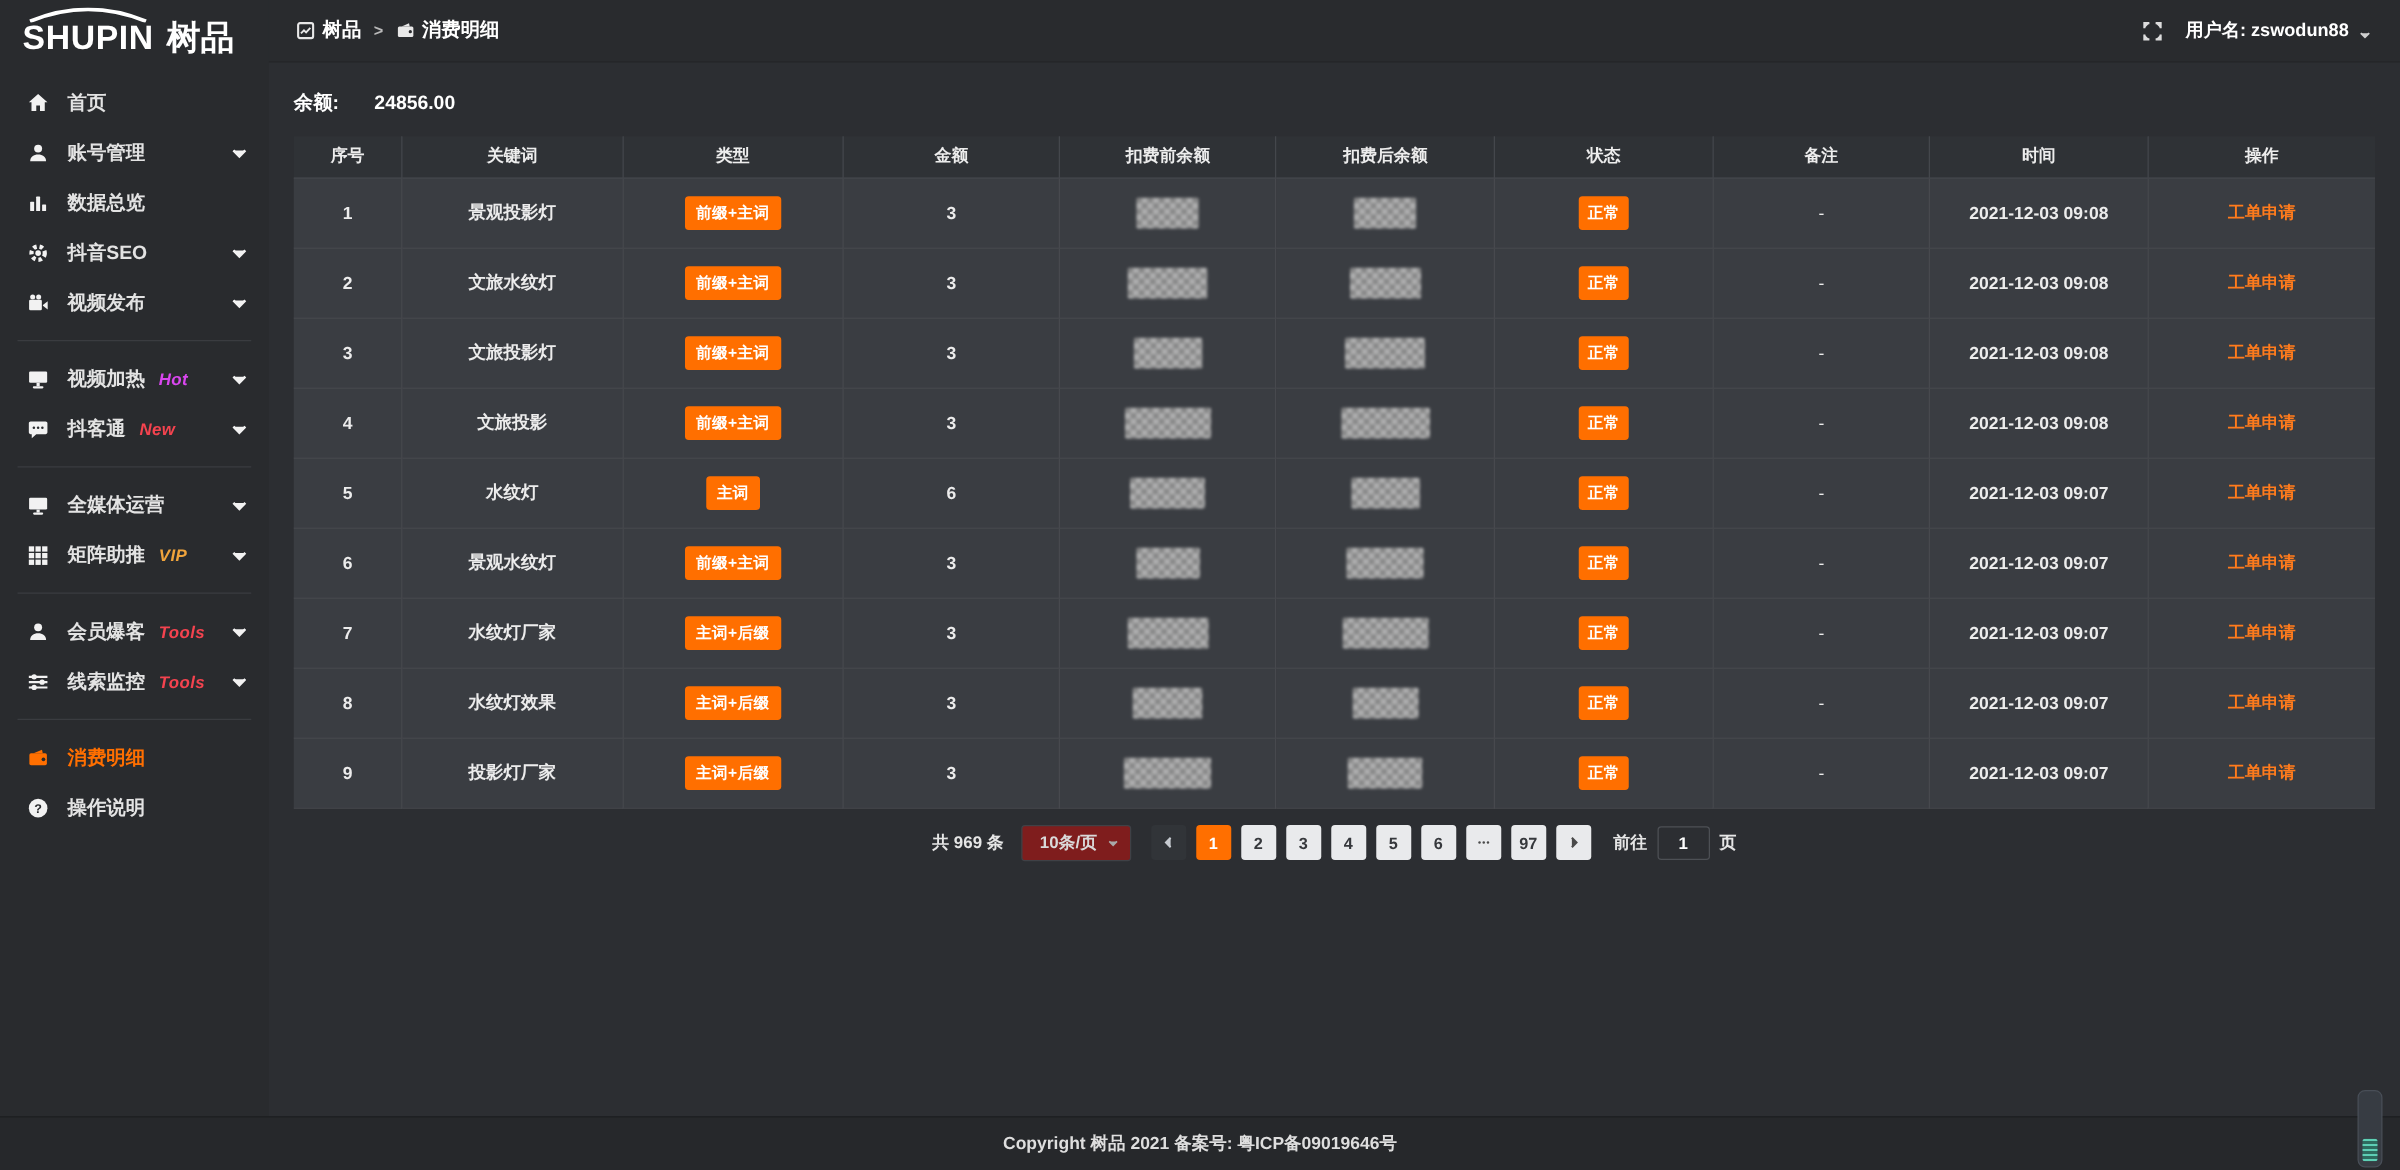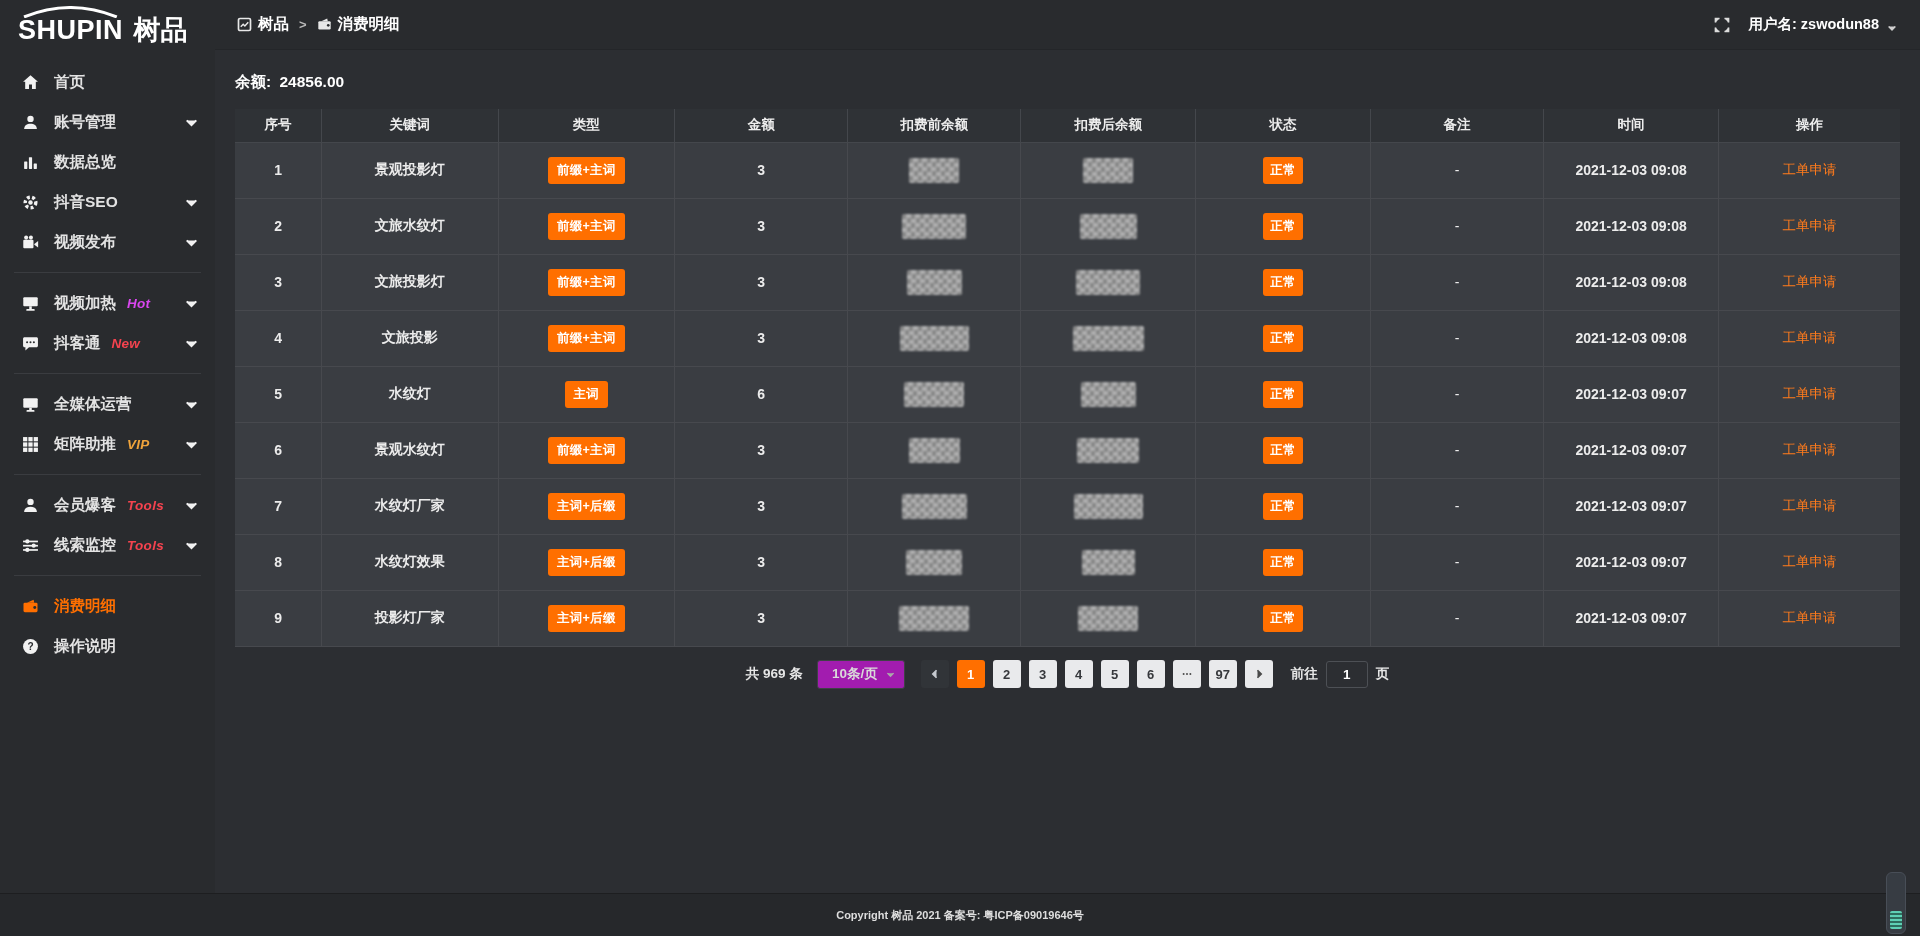--- a/index.html
+++ b/index.html
@@ -33,56 +33,56 @@
   .crumb .txt { font-size:15.5px; font-weight:700; color:#fff; }
   .crumb-sep { color:#b9b9b9; font-weight:700; font-size:13px; margin:0 2px; }
   .top-right { display:flex; align-items:center; gap:18px; }
   .fs-icon { width:16px; height:16px; color:#dcdcdc; cursor:pointer; }
   .user-box { display:flex; align-items:flex-end; gap:7px; cursor:pointer; }
   .user-box .txt { font-size:14.5px; font-weight:700; color:#fff; }
   .user-box .icon { width:12px; height:12px; color:#cfcfcf; }
   
   .main { position:absolute; left:215px; right:0; top:50px; }
   .balance { padding:22px 20px 16px; font-size:15.5px; font-weight:800; color:#fff; }
-  .balance .val { margin-left:4px; }
+  .balance .val { margin-left:24px; }
   .tbl-wrap { padding:0 20px; }
   table { width:100%; border-collapse:collapse; table-layout:fixed; }
   th { height:33px; background:#2f3236; color:#eceiee; color:#ededed; font-size:13.5px; font-weight:700;
        border:1px solid #44474c; text-align:center; }
   td { height:56px; background:#3a3d42; border:1px solid #47494e; text-align:center; font-size:14px; color:#ececec; }
   th:first-child, td:first-child { border-left:none; }
   th:last-child, td:last-child { border-right:none; }
   thead tr th { border-top:none; }
   tbody tr:last-child td { border-bottom:1px solid #47494e; }
   td.bold { font-weight:700; }
   .type-badge, .status-badge { display:inline-block; background:#ff6f00; color:#fff; font-size:12.5px; font-weight:700;
        padding:5px 9px; border-radius:3px; letter-spacing:.3px; }
   .status-badge { padding:5px 7px; }
-  .action-link { color:#ff7b1c; font-weight:400; font-size:13.5px; cursor:pointer; }
+  .action-link { color:#ff7b1c; font-weight:700; font-size:13.5px; cursor:pointer; }
   .mosaic { height:25px; margin:0 auto; border-radius:2px; opacity:.92;
        background:repeating-conic-gradient(#b9b9b9 0% 25%, #8f8f8f 0% 50%) 0 0/9px 9px; filter:blur(1.3px); }
   
   .pager { margin-top:13px; display:flex; align-items:center; justify-content:center; gap:8px; font-size:13.5px; color:#e6e6e6; }
   .pager .total { font-weight:700; margin-right:6px; }
-  .size-select { position:relative; background:#a21caf; border:1px solid #3f4146; border-radius:3px; height:29px;
+  .size-select { position:relative; background:#7f1d1d; border:1px solid #3f4146; border-radius:3px; height:29px;
        display:flex; align-items:center; padding:0 26px 0 14px; cursor:pointer; font-weight:700; color:#d9d9d9; margin-right:8px; }
   .size-select .icon { position:absolute; right:8px; width:11px; height:11px; color:#a9a9a9; }
   .pbtn { min-width:28px; height:28px; border-radius:3px; background:#e9eaec; color:#36383c; font-weight:700; font-size:13px;
        display:flex; align-items:center; justify-content:center; cursor:pointer; border:none; }
   .pbtn .icon { width:12px; height:12px; color:#4a4a4a; }
   .pbtn.prev { background:#313438; }
   .pbtn.prev .icon { color:#c6cad0; }
   .pbtn.active { background:#ff6f00; color:#fff; }
   .goto { display:flex; align-items:center; gap:8px; margin-left:10px; font-weight:700; }
   .goto input { width:42px; height:27px; background:transparent; border:1px solid #4d5055; border-radius:3px;
        color:#fff; text-align:center; font-size:13.5px; font-weight:700; font-family:inherit; }
   
   .footer { position:absolute; left:0; right:0; bottom:0; height:43px; background:#26282b; border-top:1px solid #1d1e20;
        display:flex; align-items:center; justify-content:center; z-index:3; }
-  .footer .txt { font-size:11px; font-weight:700; color:#dedede; }
+  .footer .txt { font-size:14px; font-weight:700; color:#dedede; }
   
   .scroll-widget { position:absolute; right:14px; bottom:2px; width:20px; height:62px; background:#373c43;
        border:1px solid #484e57; border-radius:6px; z-index:4; }
   .scroll-thumb { position:absolute; left:3px; right:3px; bottom:4px; height:18px; border-radius:2px;
        background:repeating-linear-gradient(0deg,#5ecfb4 0 2px,#2e6c5e 2px 4px); }
 </style>
 </head>
 <body>
 
 <aside class="sidebar">

